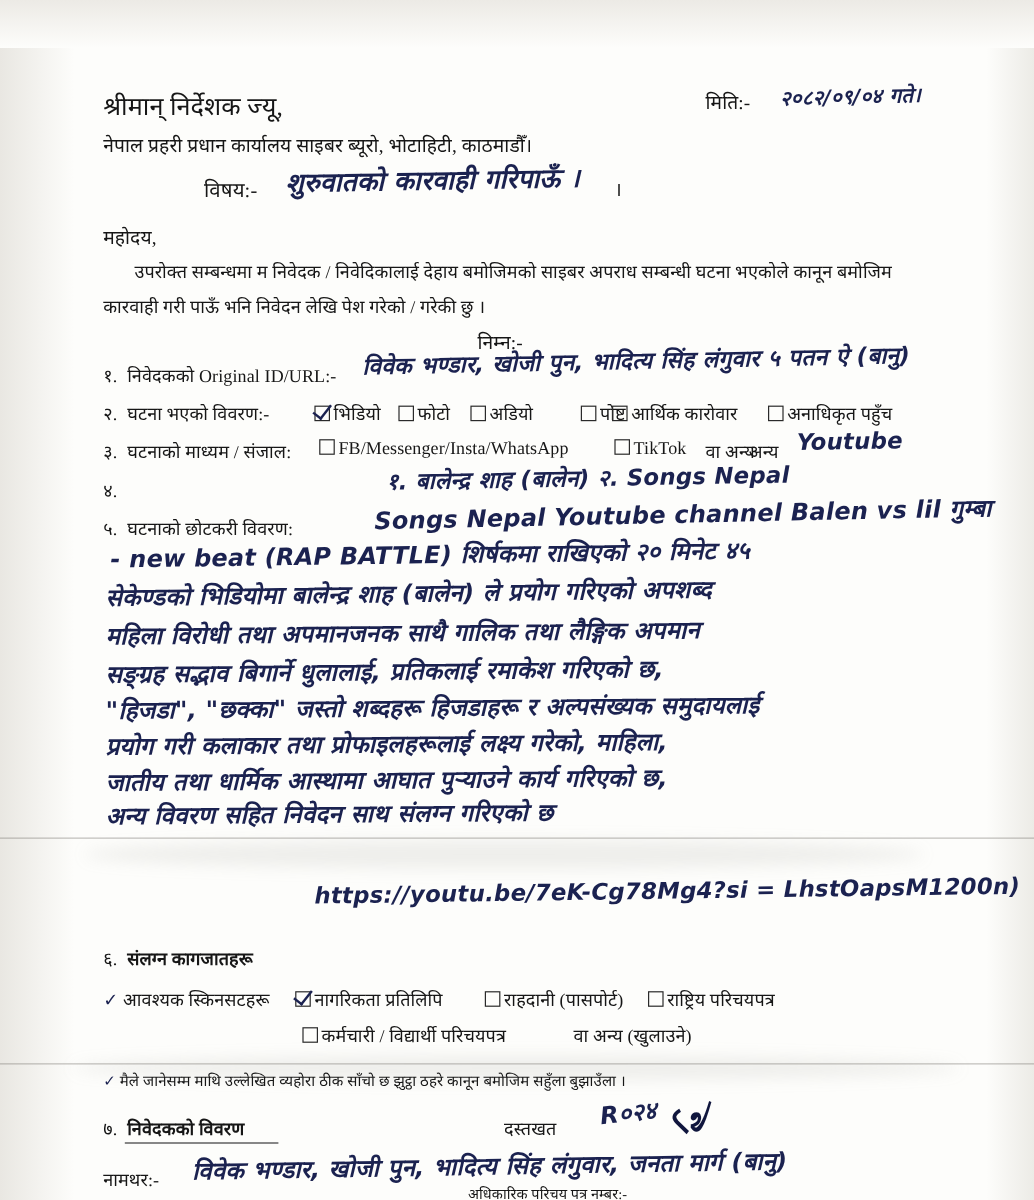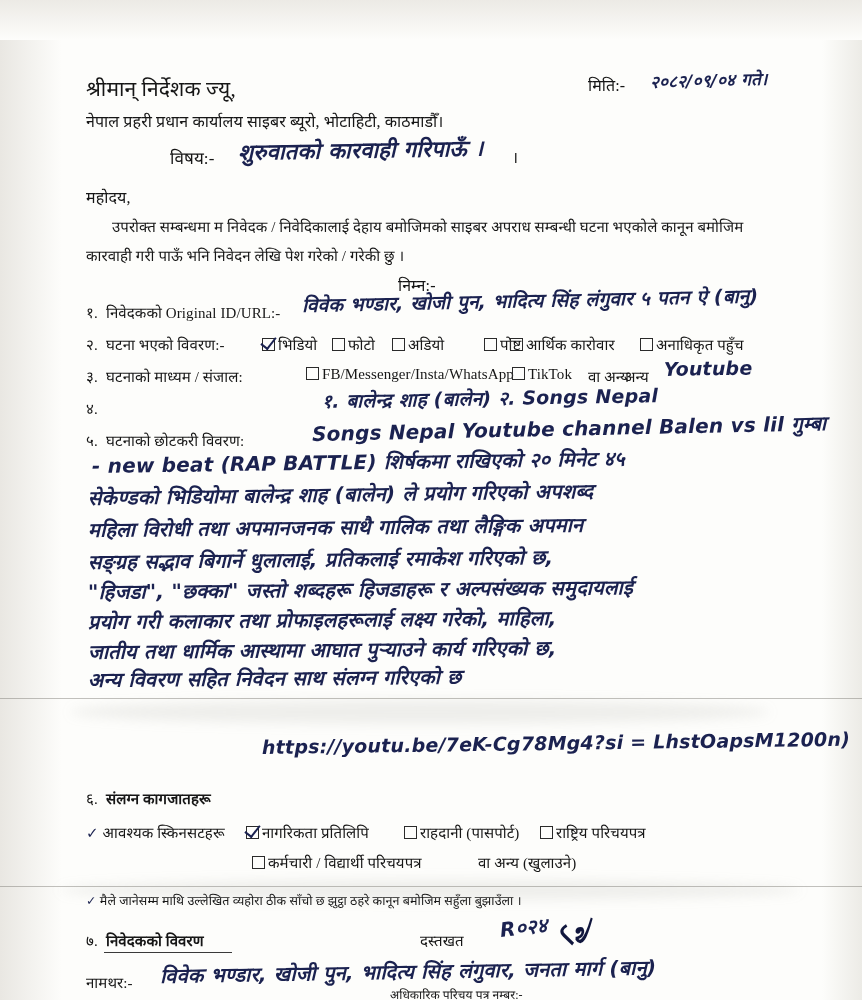--- a/index.html
+++ b/index.html
@@ -160,21 +160,21 @@
   </div>
   <div class="printed" style="left:510px; top:334px;">
     <span class="cb"></span><span>आर्थिक कारोवार</span>
   </div>
   <div class="printed" style="left:640px; top:334px;">
     <span class="cb"></span><span>अनाधिकृत पहुँच</span>
   </div>
 
   <div class="printed" style="left:86px; top:366px;">३.</div>
   <div class="printed" style="left:106px; top:366px;">घटनाको माध्यम / संजाल:</div>
-  <div class="printed" style="left:266px; top:366px;margin-left:40px;">
+  <div class="printed" style="left:266px; top:366px;">
     <span class="cb"></span><span>FB/Messenger/Insta/WhatsApp</span>
   </div>
   <div class="printed" style="left:512px; top:366px;">
     <span class="cb"></span><span>TikTok</span>
   </div>
   <div class="printed" style="left:588px; top:366px;">वा अन्य</div>
   <div class="printed" style="left:624px; top:366px;">अन्य</div>
   <div class="hand blue" style="left:664px; top:358px; font-size:19px; transform:rotate(-1deg);">Youtube</div>
 
   <div class="printed" style="left:86px; top:398px;">४.</div>

